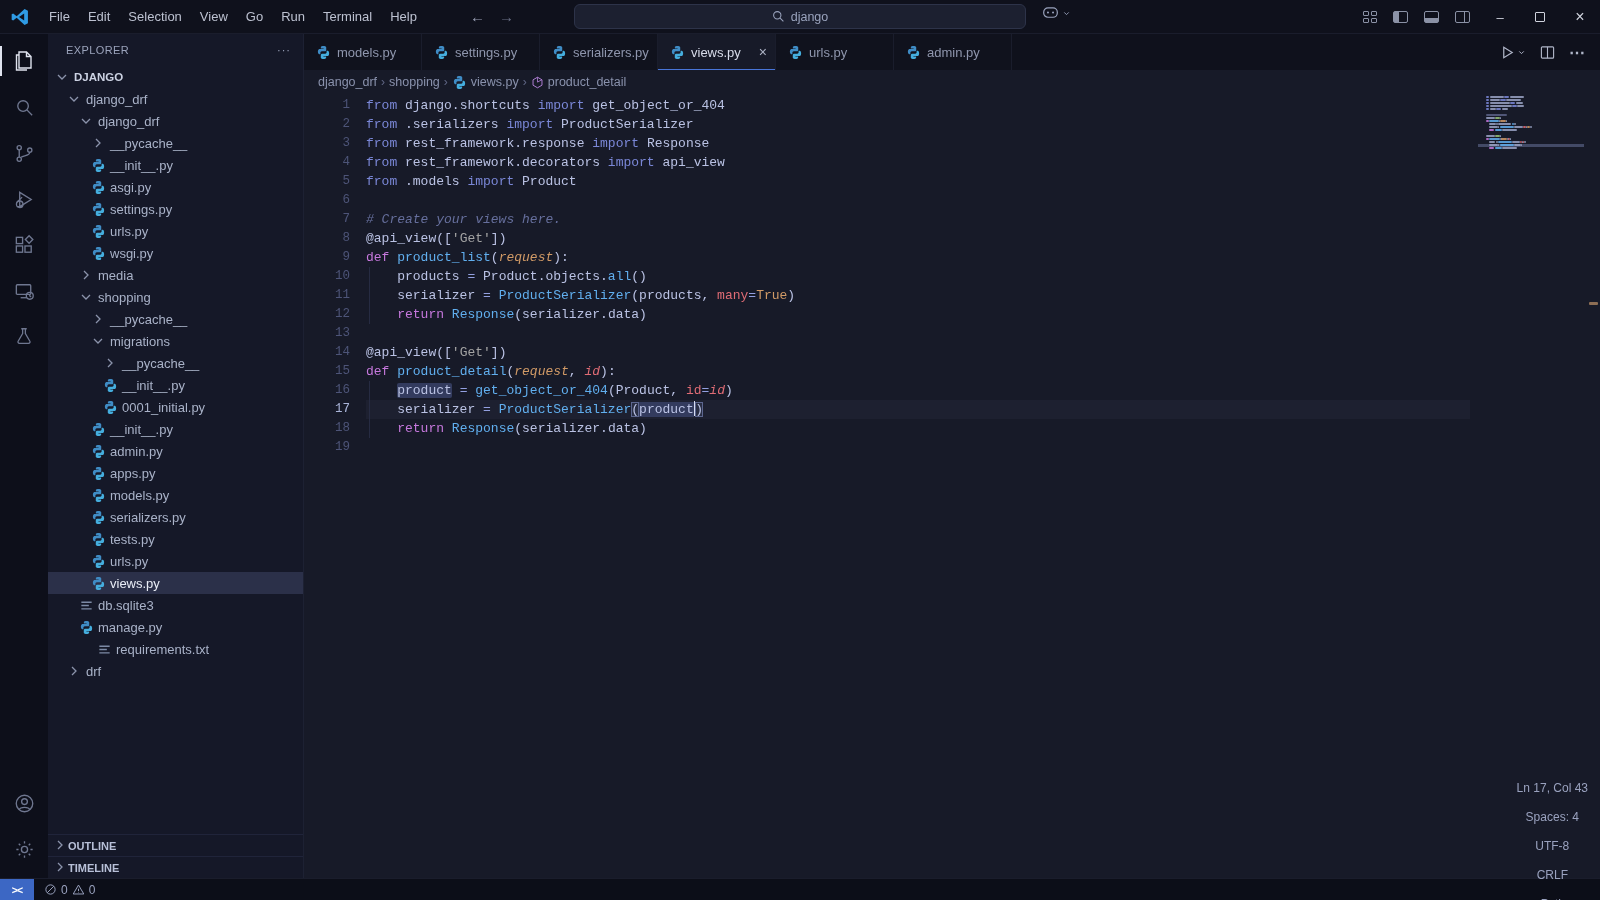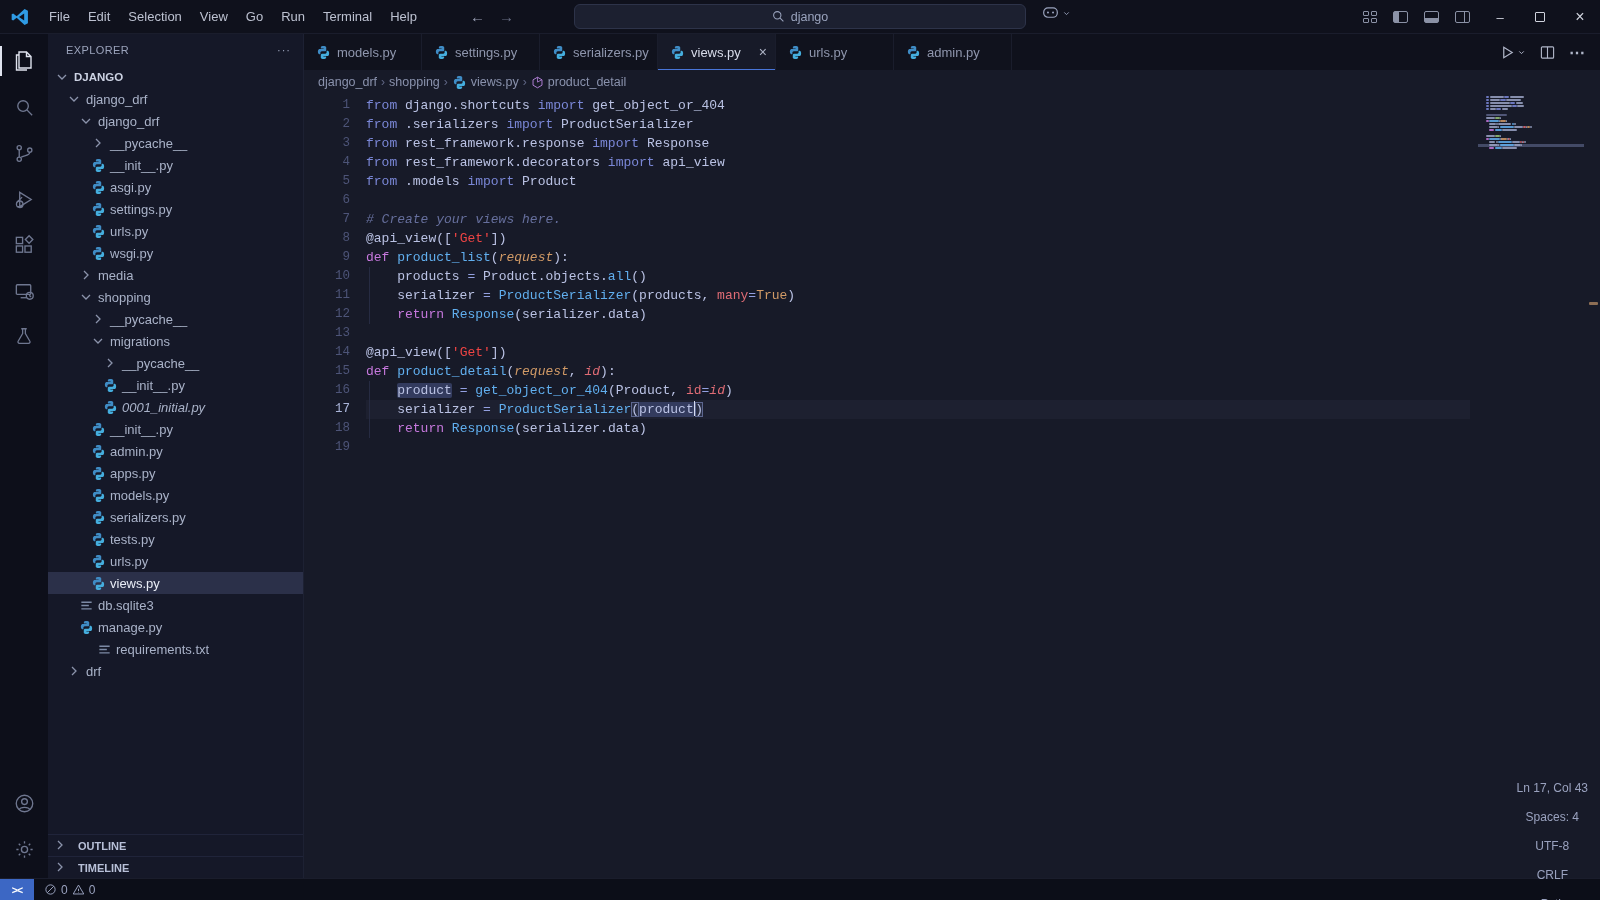--- a/index.html
+++ b/index.html
@@ -42,21 +42,21 @@
   #sidebar{width:256px;background:#151828;flex:0 0 auto;position:relative;font-size:13px;color:#a9b2c8;
     border-right:1px solid #1d2133;}
   #sidebar-header{height:32px;display:flex;align-items:center;justify-content:space-between;
     padding:0 12px 0 18px;font-size:11px;letter-spacing:.4px;color:#9ba3bb;text-align:center;}
   #tree{user-select:none;}
   .tree-row{height:22px;display:flex;align-items:center;white-space:nowrap;cursor:pointer;}
   .tree-row.selected{background:#2b3049;color:#e9edf6;}
   .tree-row .slot{width:16px;height:16px;flex:0 0 auto;display:flex;align-items:center;justify-content:center;margin-right:4px;}
   .tree-row.root-row{font-weight:bold;color:#ccd2e3;font-size:11.5px;}
   #sidebar-bottom{position:absolute;bottom:0;left:0;right:0;}
-  .side-section{height:22px;display:flex;align-items:center;gap:10px;border-top:1px solid #20243a;
+  .side-section{height:22px;display:flex;align-items:center;gap:0;border-top:1px solid #20243a;
     padding-left:4px;font-size:11px;font-weight:bold;color:#b8c0d8;}
 
   
   #editor-group{flex:1;display:flex;flex-direction:column;min-width:0;background:#171a28;}
   #tabbar{height:36px;background:#0f111c;display:flex;align-items:stretch;flex:0 0 auto;}
   .tab{width:118px;display:flex;align-items:center;gap:6px;padding:0 8px 0 12px;font-size:13px;
     color:#8f96ad;background:#10121d;border-right:1px solid #1a1d2c;position:relative;cursor:pointer;}
   .tab.active{background:#171a28;color:#d8dcea;}
   .tab.active::after{content:"";position:absolute;left:0;right:0;bottom:0;height:1.5px;background:#4875d8;}
   .tab .close{margin-left:auto;color:#aeb4c6;font-size:14px;visibility:hidden;}
@@ -68,21 +68,21 @@
   .crumb-sep{color:#5f6684;font-size:12px;}
 
   #editor-area{flex:1;position:relative;overflow:hidden;}
   #gutter{position:absolute;left:0;top:2px;width:46px;text-align:right;}
   .ln{height:19px;line-height:19px;font-size:12.5px;color:#4d5478;padding-right:0;}
   .ln.active{color:#a9b4d8;}
   #code{position:absolute;left:62px;top:2px;right:130px;}
   .code-line{height:19px;line-height:19px;font-size:13px;white-space:pre;position:relative;}
   .code-line.current{background:rgba(130,140,190,.06);}
   .guide{position:absolute;width:1px;background:#262b42;left:3px;}
-  .tk-kw{color:#7b88d8;}.tk-ctl{color:#c678dd;}.tk-fn{color:#61afef;}.tk-str{color:#ef4444;}
+  .tk-kw{color:#7b88d8;}.tk-ctl{color:#c678dd;}.tk-fn{color:#61afef;}.tk-str{color:#a3a3a3;}
   .tk-cmt{color:#666f9d;font-style:italic;}.tk-par{color:#d19a66;font-style:italic;}
   .tk-par2{color:#e06c75;font-style:italic;}.tk-kwarg{color:#e06c75;}.tk-const{color:#d19a66;}
   .tk-txt{color:#bac2e4;font-family:Liberation Mono, monospace;}.tk-op{color:#93a0e0;}
   .tk-hl{background:#333b5e;border-radius:2px;color:#bac2e4;}
   .tk-hlw{background:#333b5e;color:#bac2e4;}
   .tk-brk{background:rgba(100,112,160,.18);box-shadow:inset 0 0 0 1px #5c668f;color:#bac2e4;}
   .caret{display:inline-block;width:1.5px;height:15px;background:#d6dcf0;vertical-align:-3px;}
 
   #minimap{position:absolute;right:16px;top:2px;width:100px;}
   .mm-line{height:3px;position:relative;}
@@ -350,21 +350,21 @@
         </div>
         <div class="tree-row" style="padding-left: 54px;">
           <span class="slot">
             <svg width="15" height="15" viewBox="0 0 16 16">
               <path fill="#3f8cc5" d="M7.9 1C5 1 5.2 2.3 5.2 2.3v1.5h2.9v.4H3.9S2 4 2 7s1.7 2.9 1.7 2.9h1V8.4s-.1-1.7 1.7-1.7h2.9s1.6.1 1.6-1.5V2.6S11.1 1 7.9 1z"></path>
               <path fill="#45aede" d="M8.1 15c2.9 0 2.7-1.3 2.7-1.3v-1.5H7.9v-.4h4.2S14 12 14 9s-1.7-2.9-1.7-2.9h-1v1.5s.1 1.7-1.7 1.7H6.7s-1.6-.1-1.6 1.5v2.6S4.9 15 8.1 15z"></path>
             </svg>
           </span>
           <span>__init__.py</span>
         </div>
-        <div class="tree-row" style="padding-left: 54px; font-style: italic;">
+        <div class="tree-row" style="padding-left: 54px;">
           <span class="slot">
             <svg width="15" height="15" viewBox="0 0 16 16">
               <path fill="#3f8cc5" d="M7.9 1C5 1 5.2 2.3 5.2 2.3v1.5h2.9v.4H3.9S2 4 2 7s1.7 2.9 1.7 2.9h1V8.4s-.1-1.7 1.7-1.7h2.9s1.6.1 1.6-1.5V2.6S11.1 1 7.9 1z"></path>
               <path fill="#45aede" d="M8.1 15c2.9 0 2.7-1.3 2.7-1.3v-1.5H7.9v-.4h4.2S14 12 14 9s-1.7-2.9-1.7-2.9h-1v1.5s.1 1.7-1.7 1.7H6.7s-1.6-.1-1.6 1.5v2.6S4.9 15 8.1 15z"></path>
             </svg>
           </span>
           <span>0001_initial.py</span>
         </div>
         <div class="tree-row" style="padding-left: 42px;">
           <span class="slot">

